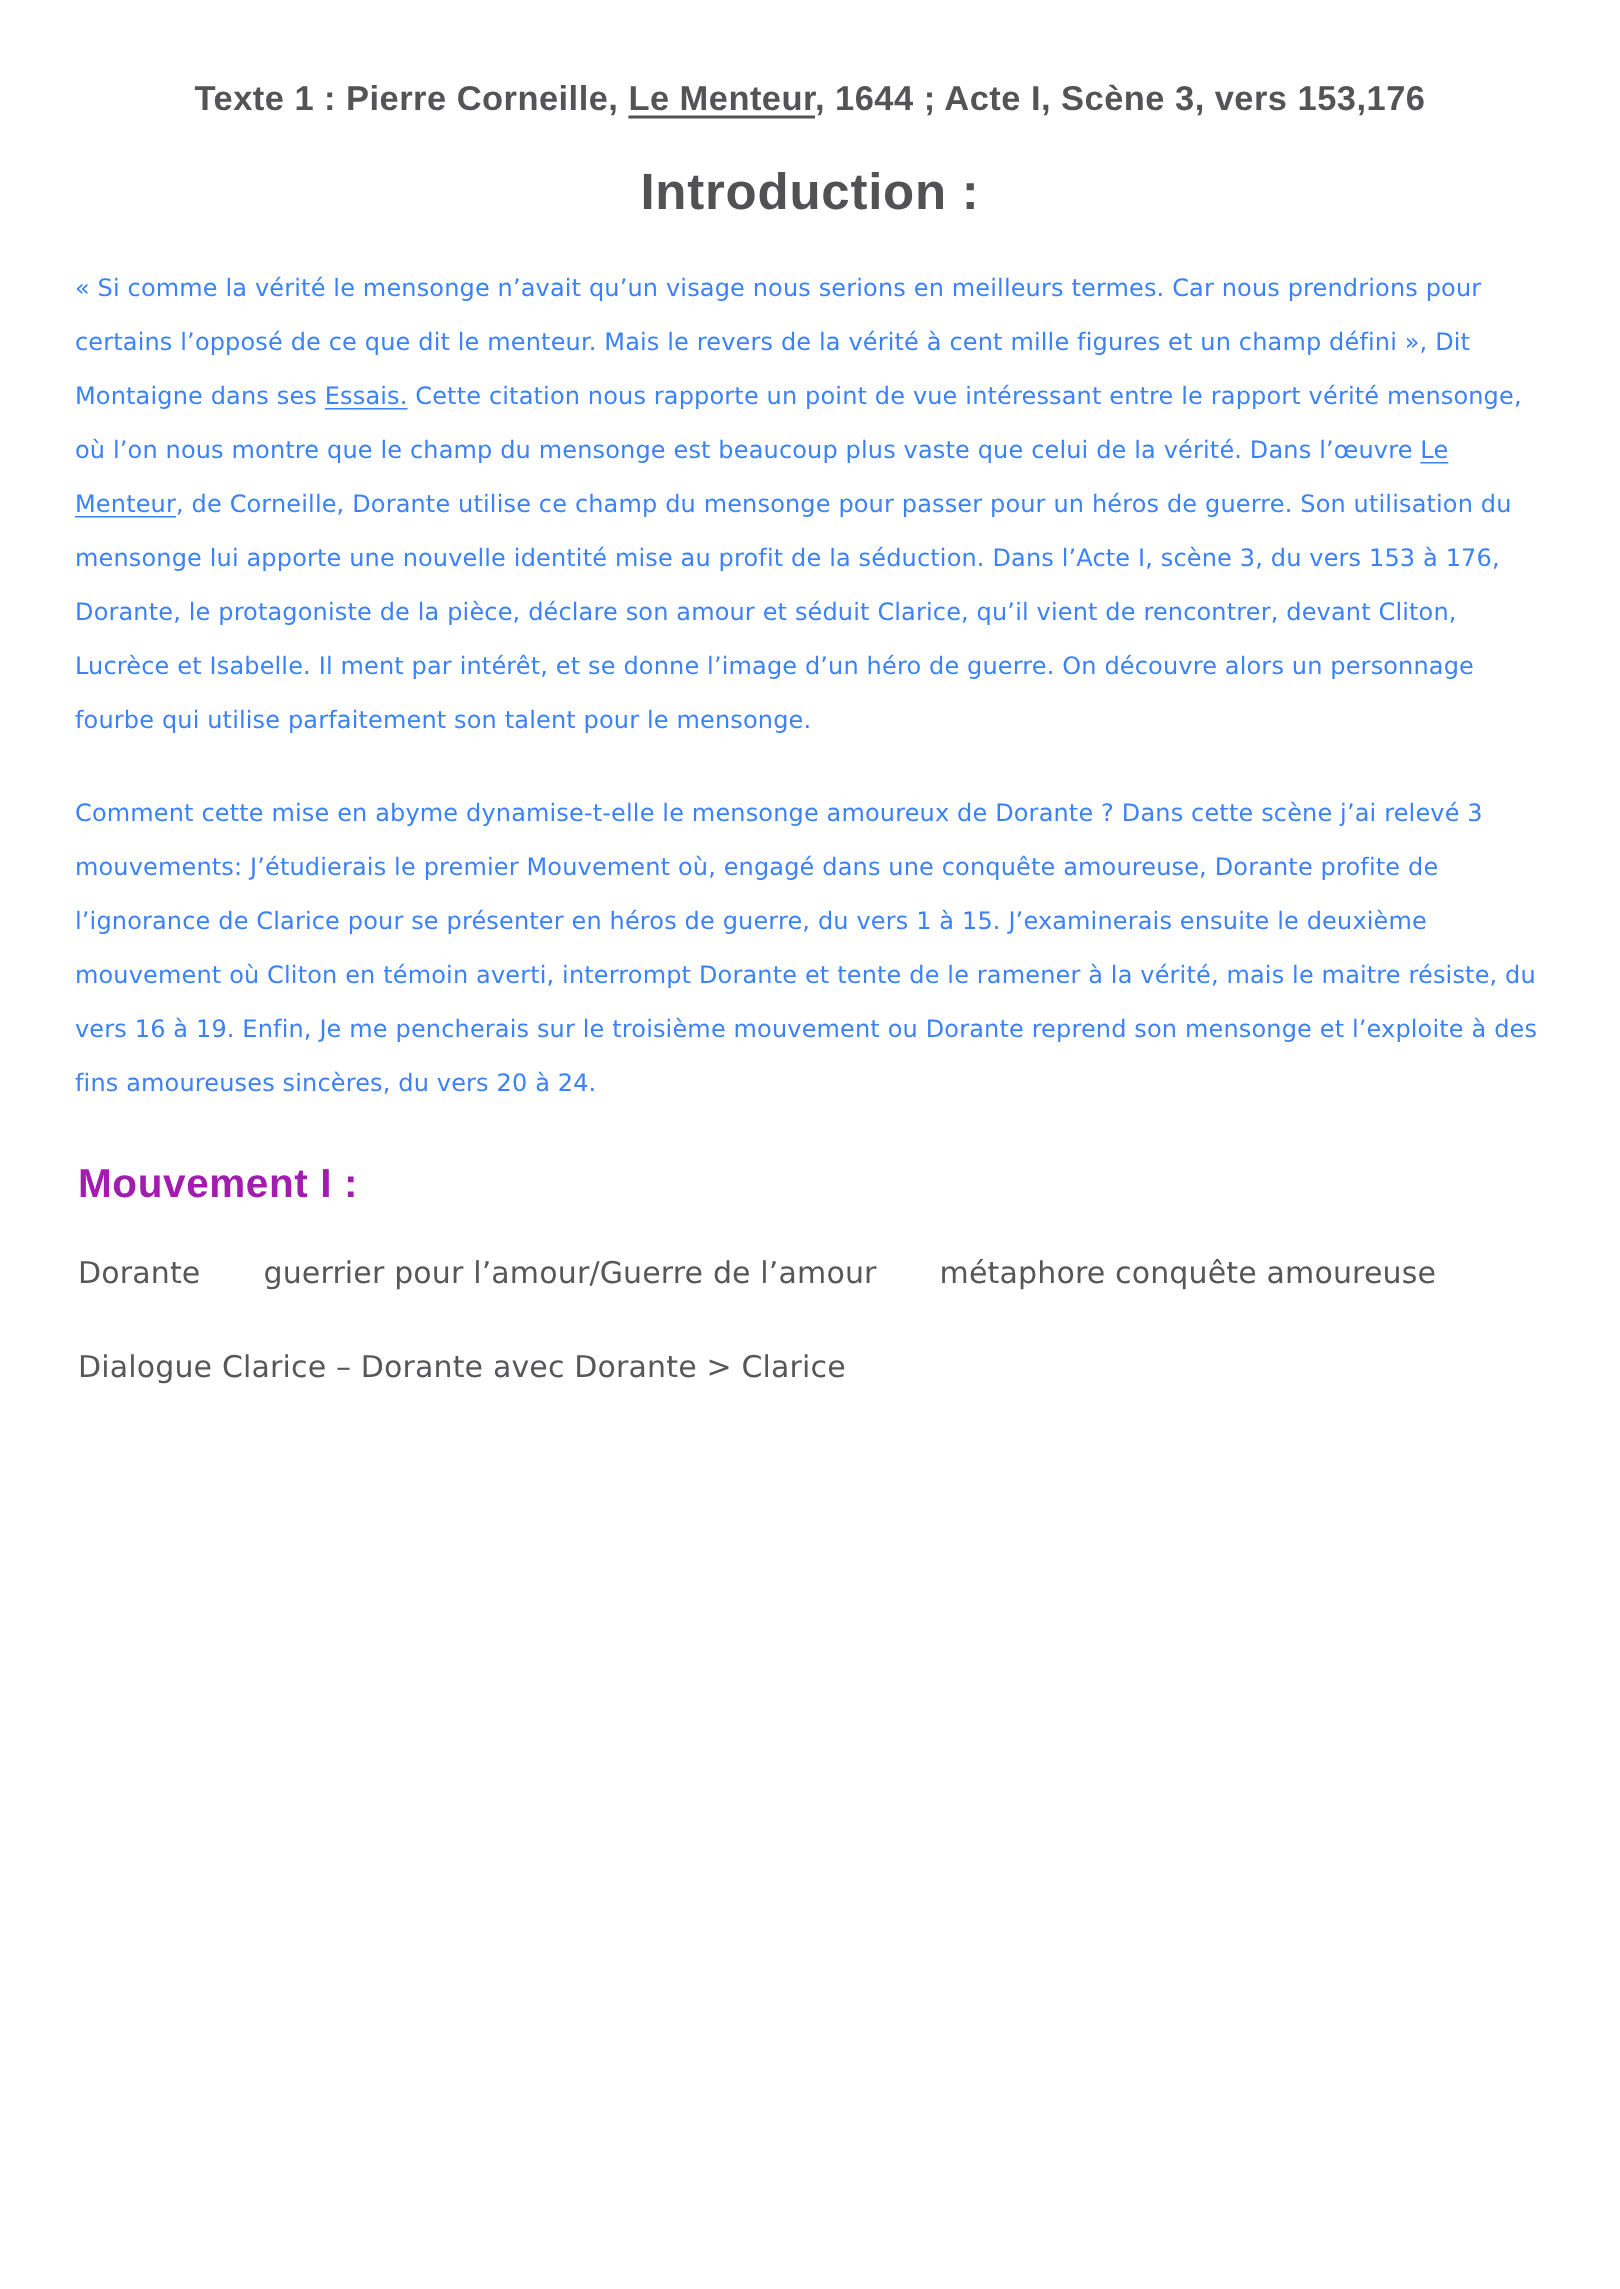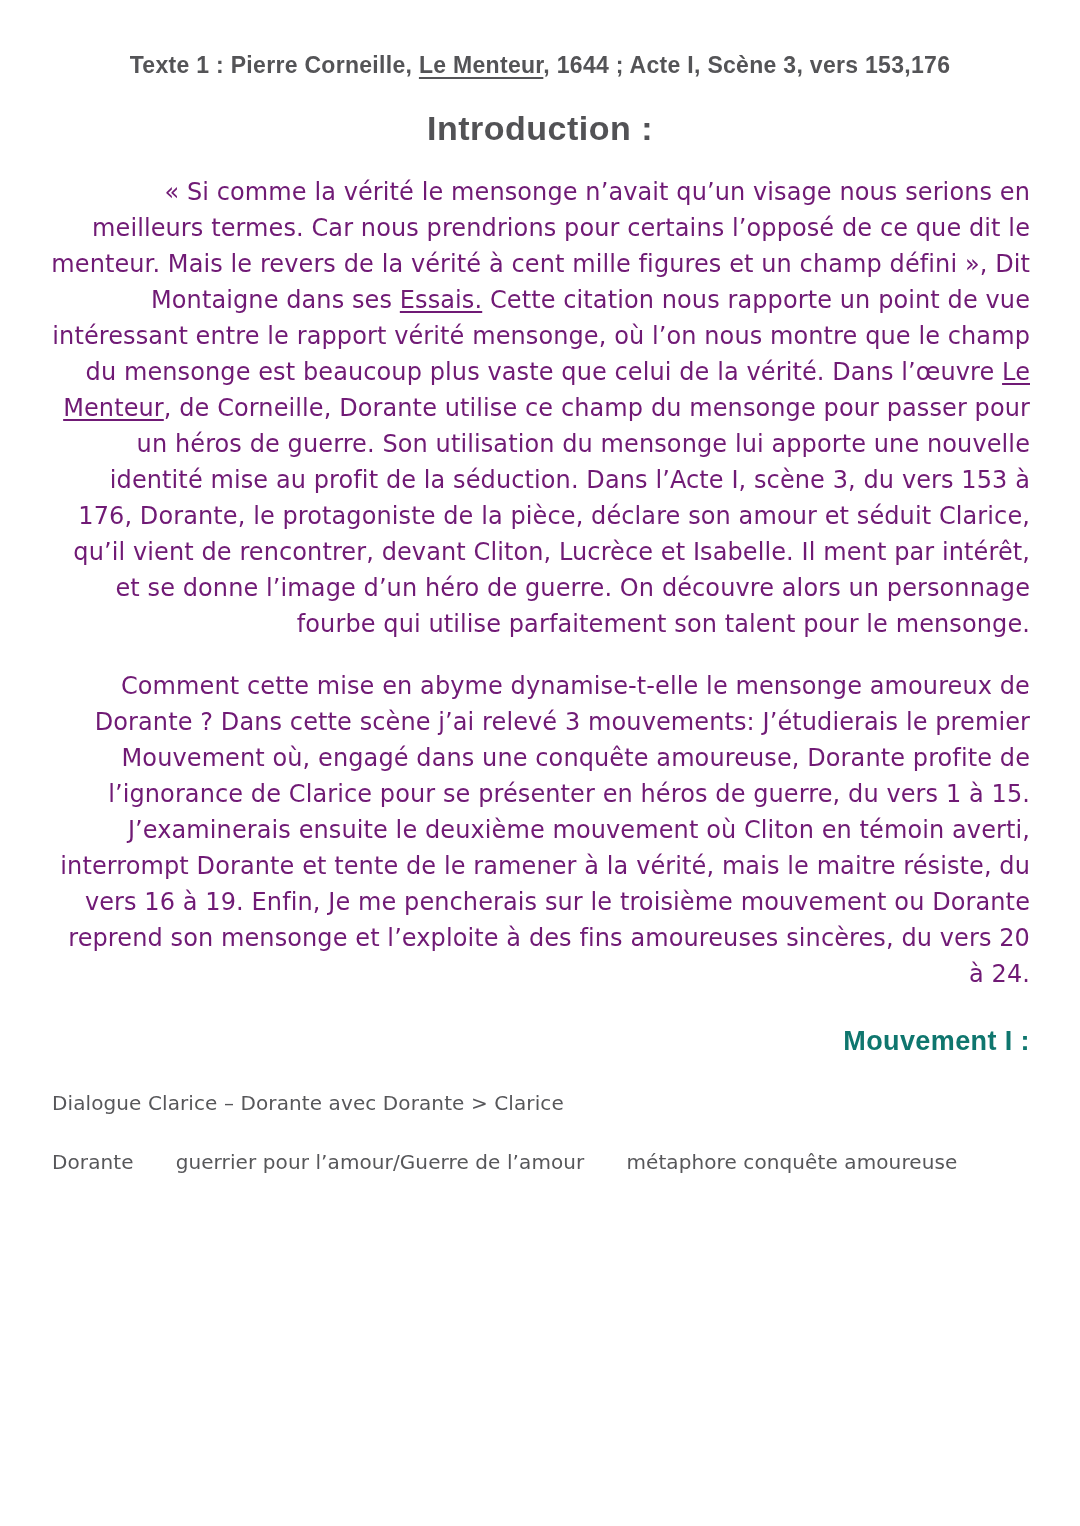--- a/index.html
+++ b/index.html
@@ -37,38 +37,38 @@
   .intro-heading {
     text-align: center;
     font-family: "Liberation Sans", sans-serif;
     font-size: 34px;
     font-weight: 700;
     letter-spacing: 0.5px;
     color: #525255;
     margin: 30px 0 0 0;
   }
   .body-paragraph {
-    text-align: right;
-    font-size: 24px;
+    text-align: left;
+    font-size: 16px;
     line-height: 36px;
     letter-spacing: 0.1px;
     margin: 26px 0 0 0;
-    color: #701a75;
+    color: #3b82f6;
   }
   .underlined {
     text-decoration: underline;
     text-underline-offset: 3px;
   }
   .mouvement-heading {
-    text-align: right;
+    text-align: left;
     font-family: "Liberation Sans", sans-serif;
     font-size: 27px;
     font-weight: 700;
     letter-spacing: 0.4px;
-    color: #0f766e;
+    color: #a21caf;
     margin: 34px 0 0 2px;
   }
   .left-line {
     text-align: left;
     font-size: 20px;
     line-height: 32px;
     letter-spacing: 0.1px;
     margin: 30px 0 0 2px;
     color: #57575a;
   }
@@ -89,17 +89,17 @@
   <p class="doc-title"><span>Texte 1 : Pierre Corneille, </span><span class="work">Le Menteur</span><span>, 1644 ; Acte I, Scène 3, vers 153,176</span></p>
 
   <h2 class="intro-heading">Introduction :</h2>
 
   <p class="body-paragraph"><span>« Si comme la vérité le mensonge n’avait qu’un visage nous serions en meilleurs termes. Car nous prendrions pour certains l’opposé de ce que dit le menteur. Mais le revers de la vérité à cent mille figures et un champ défini », Dit Montaigne dans ses </span><span class="underlined">Essais.</span><span> Cette citation nous rapporte un point de vue intéressant entre le rapport vérité mensonge, où l’on nous montre que le champ du mensonge est beaucoup plus vaste que celui de la vérité. Dans l’œuvre </span><span class="underlined">Le Menteur</span><span>, de Corneille, Dorante utilise ce champ du mensonge pour passer pour un héros de guerre. Son utilisation du mensonge lui apporte une nouvelle identité mise au profit de la séduction. Dans l’Acte I, scène 3, du vers 153 à 176, Dorante, le protagoniste de la pièce, déclare son amour et séduit Clarice, qu’il vient de rencontrer, devant Cliton, Lucrèce et Isabelle. Il ment par intérêt, et se donne l’image d’un héro de guerre. On découvre alors un personnage fourbe qui utilise parfaitement son talent pour le mensonge.</span></p>
 
   <p class="body-paragraph">Comment cette mise en abyme dynamise-t-elle le mensonge amoureux de Dorante ? Dans cette scène j’ai relevé 3 mouvements: J’étudierais le premier Mouvement où, engagé dans une conquête amoureuse, Dorante profite de l’ignorance de Clarice pour se présenter en héros de guerre, du vers 1 à 15. J’examinerais ensuite le deuxième mouvement où Cliton en témoin averti, interrompt Dorante et tente de le ramener à la vérité, mais le maitre résiste, du vers 16 à 19. Enfin, Je me pencherais sur le troisième mouvement ou Dorante reprend son mensonge et l’exploite à des fins amoureuses sincères, du vers 20 à 24.</p>
 
   <h2 class="mouvement-heading">Mouvement I :</h2>
 
+  <p class="left-line analysis-line"><span>Dorante</span><span class="gap"></span><span>guerrier pour l’amour/Guerre de l’amour</span><span class="gap"></span><span>métaphore conquête amoureuse</span></p>
+
   <p class="left-line">Dialogue Clarice – Dorante avec Dorante &gt; Clarice</p>
-
-  <p class="left-line analysis-line"><span>Dorante</span><span class="gap"></span><span>guerrier pour l’amour/Guerre de l’amour</span><span class="gap"></span><span>métaphore conquête amoureuse</span></p>
 
 </div>
 
 </body></html>

